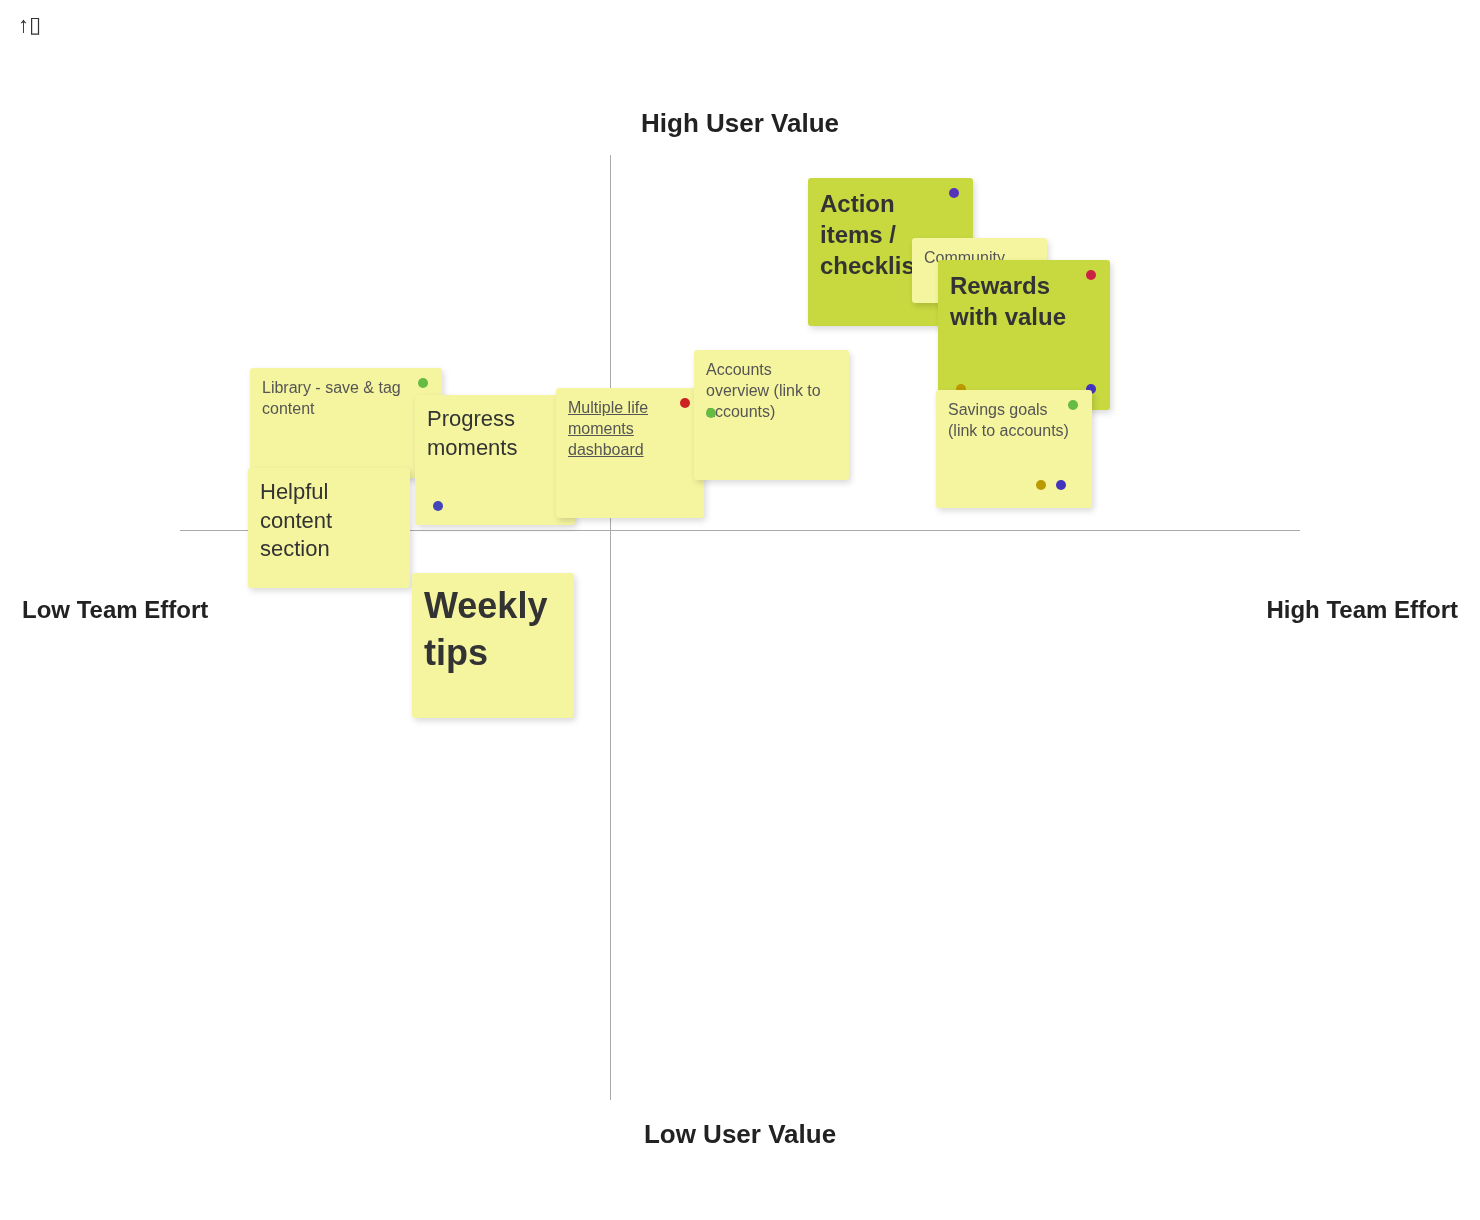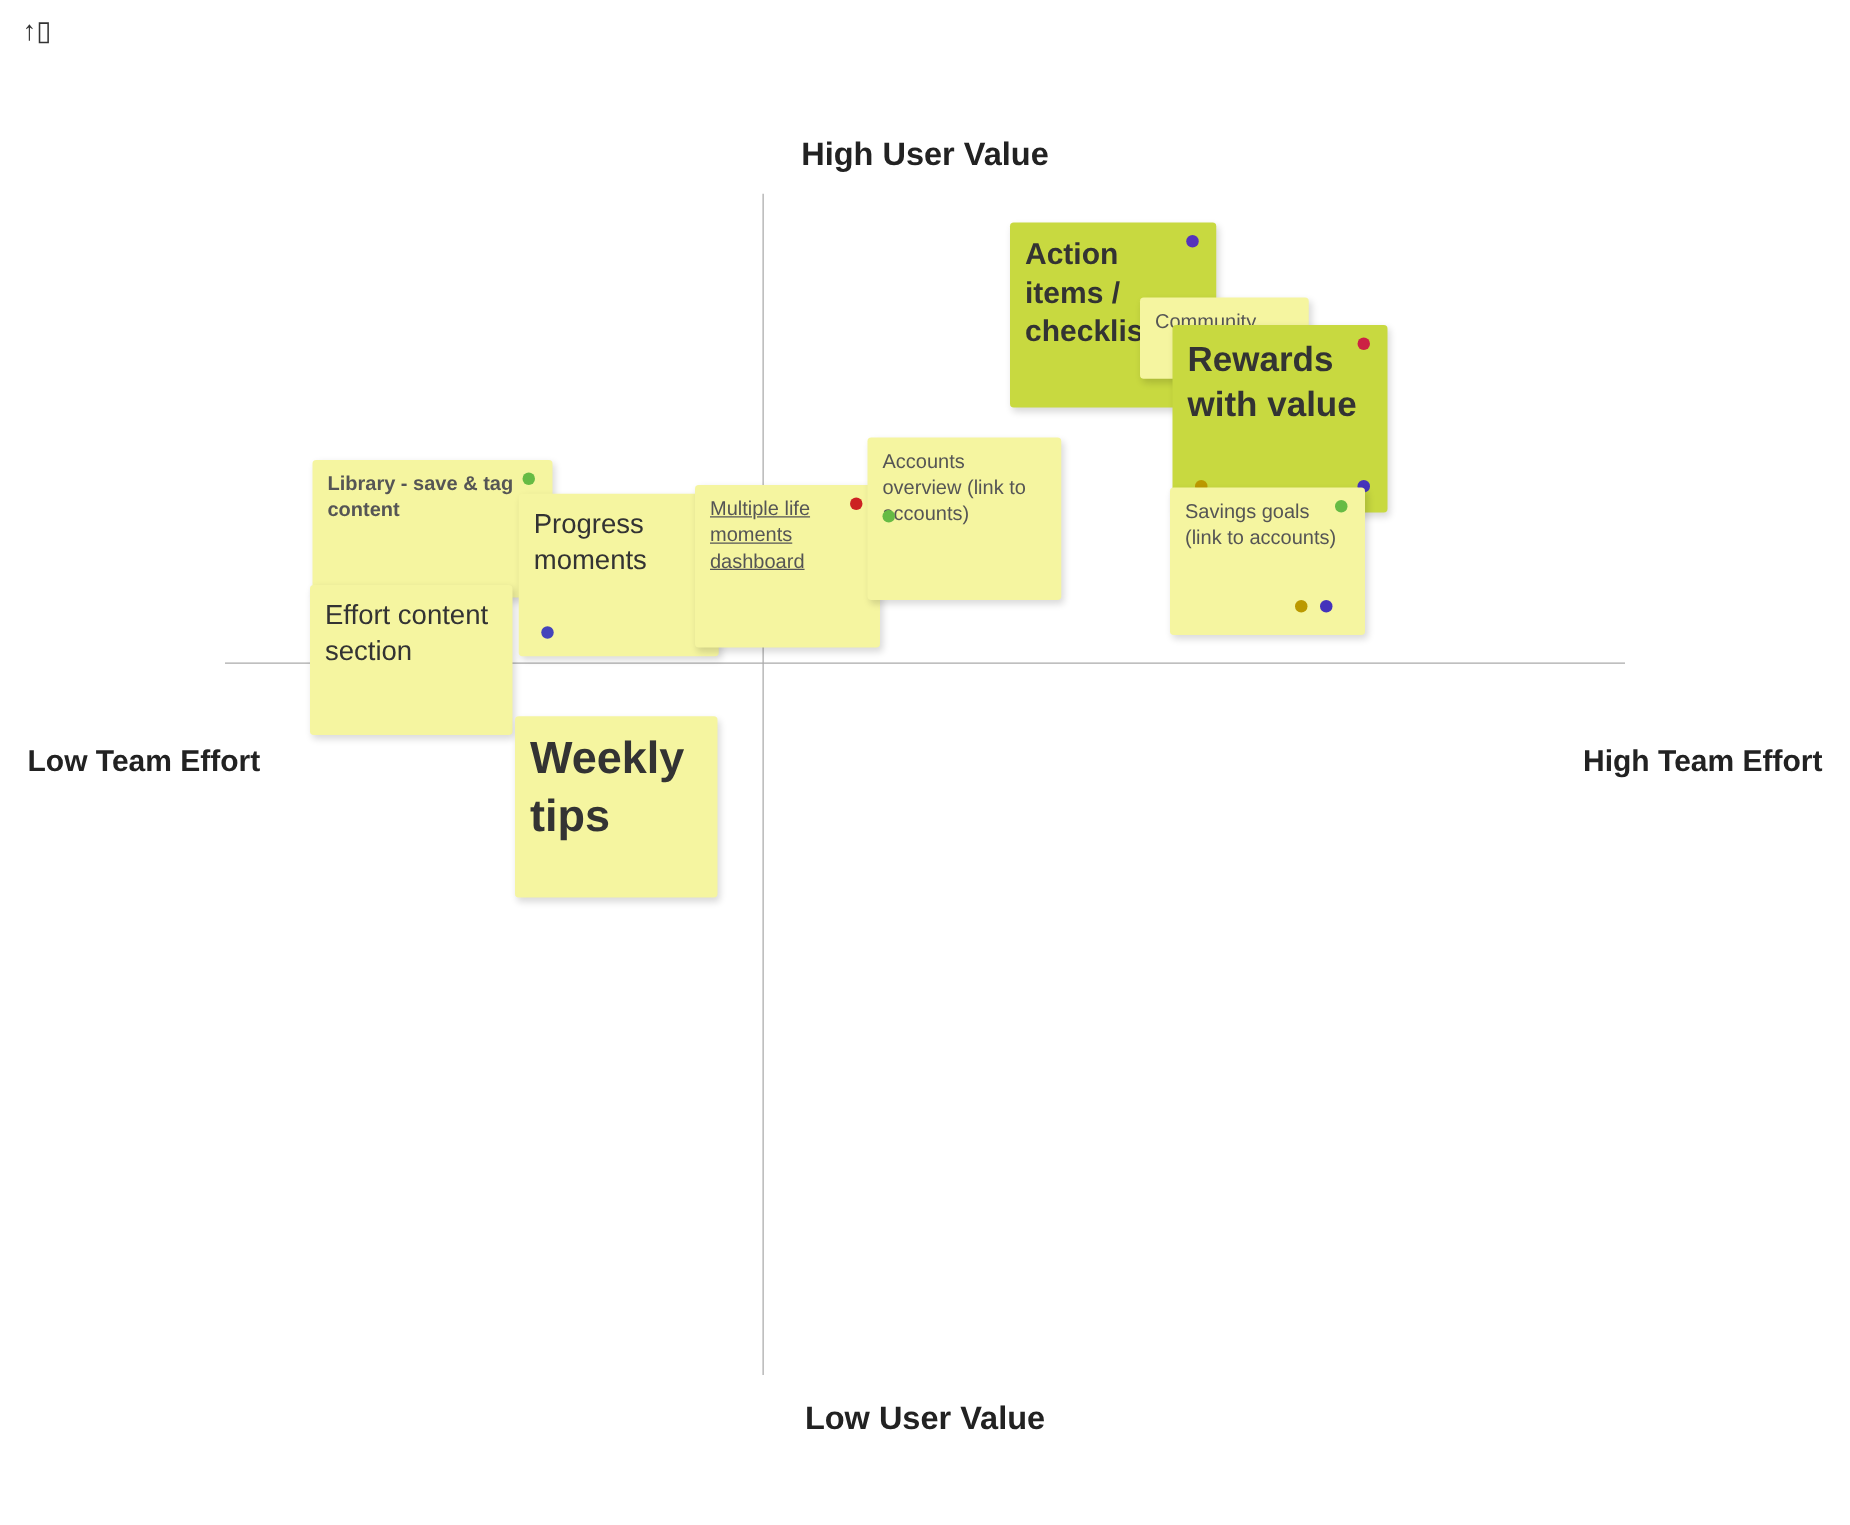--- a/index.html
+++ b/index.html
@@ -118,27 +118,27 @@
 <div class="export-icon">↑▯</div>
 
 <div class="axis-label label-high-user-value">High User Value</div>
 <div class="axis-label label-low-user-value">Low User Value</div>
 <div class="axis-label label-low-team-effort">Low Team Effort</div>
 <div class="axis-label label-high-team-effort">High Team Effort</div>
 
 <div class="axis-h"></div>
 <div class="axis-v"></div>
 
-<div class="sticky small" style="left:250px; top:368px; width:192px; height:110px;font-weight:bold;">
+<div class="sticky small" style="left:250px; top:368px; width:192px; height:110px;">
   <span>Library - save &amp; tag content</span>
   <span class="dot" style="background:#66bb44; top:10px; right:14px;"></span>
 </div>
 
 <div class="sticky medium" style="left:248px; top:468px; width:162px; height:120px;">
-  <span>Effort content section</span>
+  <span>Helpful content section</span>
 </div>
 
 <div class="sticky medium" style="left:415px; top:395px; width:160px; height:130px;">
   <span>Progress moments</span>
   <span class="dot" style="background:#4444bb; bottom:14px; left:18px;"></span>
 </div>
 
 <div class="sticky" style="left:412px; top:545px; width:162px; height:145px; font-size:36px; font-weight:bold;margin-top:28px;">
   <span>Weekly tips</span>
 </div>
@@ -155,21 +155,21 @@
 
 <div class="sticky medium green-yellow" style="left:808px; top:178px; width:165px; height:148px; font-size:24px; font-weight:bold;">
   <span>Action items / checklist</span>
   <span class="dot" style="background:#5533bb; top:10px; right:14px;"></span>
 </div>
 
 <div class="sticky small" style="left:912px; top:238px; width:135px; height:65px;">
   <span>Community</span>
 </div>
 
-<div class="sticky green-yellow" style="left:938px; top:260px; width:172px; height:150px; font-size:28px; font-weight:bold;">
+<div class="sticky green-yellow" style="left:938px; top:260px; width:172px; height:150px; font-size:24px; font-weight:bold;">
   <span>Rewards with value</span>
   <span class="dot" style="background:#cc2244; top:10px; right:14px;"></span>
   <span class="dot" style="background:#bb9900; bottom:16px; left:18px;"></span>
   <span class="dot" style="background:#4433bb; bottom:16px; right:14px;"></span>
 </div>
 
 <div class="sticky small" style="left:936px; top:390px; width:156px; height:118px;">
   <span>Savings goals (link to accounts)</span>
   <span class="dot" style="background:#66bb44; top:10px; right:14px;"></span>
   <span class="dot" style="background:#4433bb; bottom:18px; right:26px;"></span>

